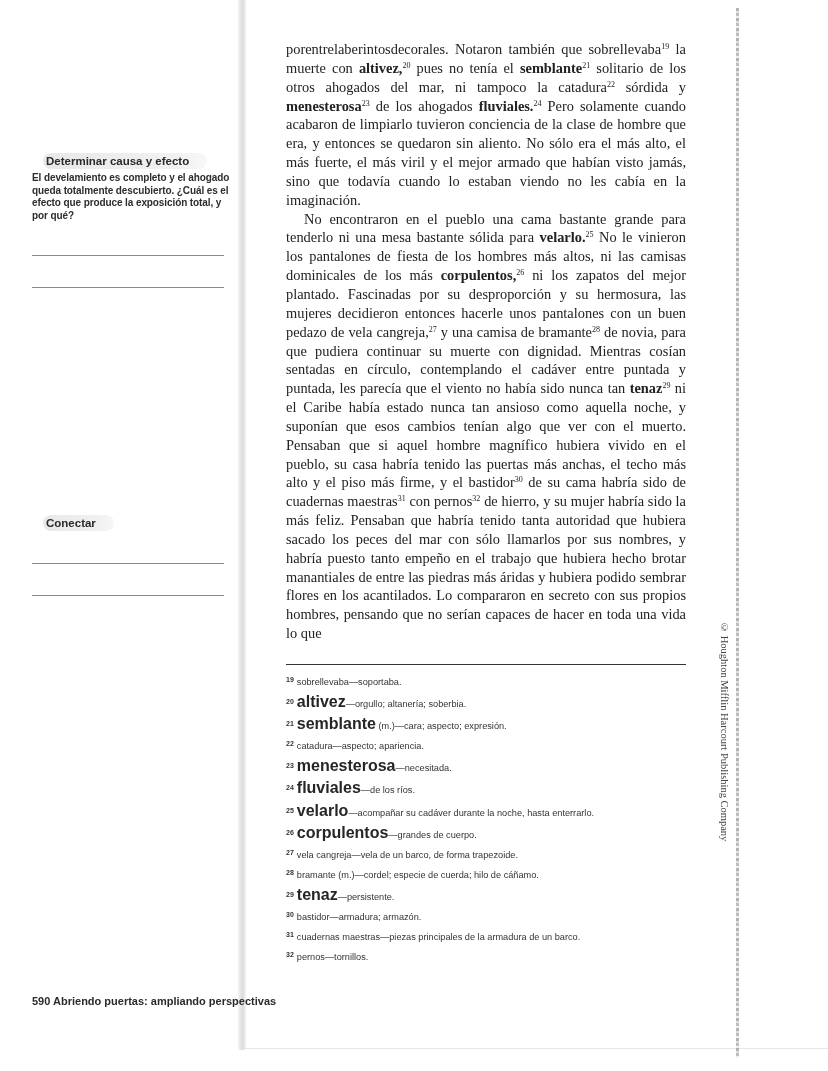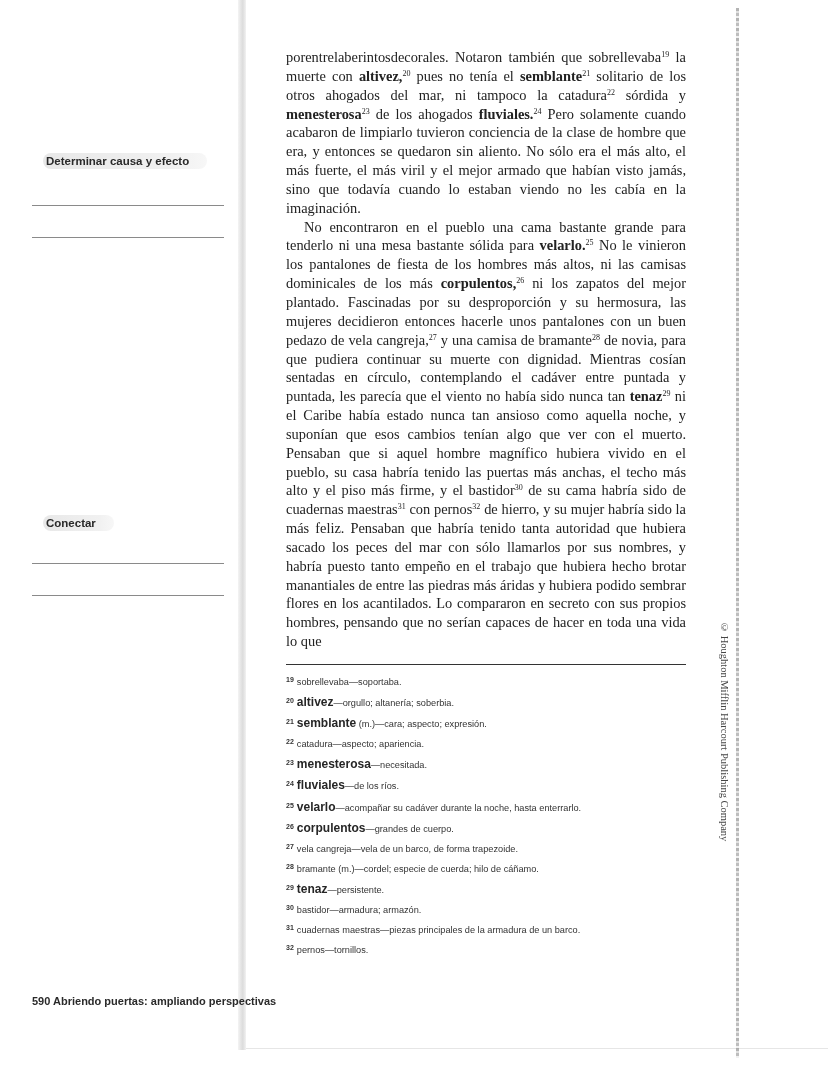--- a/index.html
+++ b/index.html
@@ -22,55 +22,56 @@
     .sidebar-note { position: absolute; left: 32px; width: 200px; }
     .note-label {
       display: inline-block; font-weight: bold; font-size: 11.5px; color: #2a2a2a;
       background: linear-gradient(to right, #e8e8e8, #f1f1f1 80%, #f7f7f7);
       border-radius: 9px; padding: 2px 18px 2px 3px; margin-bottom: 3px; margin-left: 11px;
     }
     .note-question { font-size: 10px; line-height: 12.6px; color: #2d2d2d; font-weight: bold; letter-spacing: -0.1px; }
     .answer-line { height: 1px; background: #8a8a8a; width: 192px; margin-left: 0; }
 
     .main-text {
-      position: absolute; left: 286px; top: 48px; width: 400px;
+      position: absolute; left: 286px; top: 40px; width: 400px;
       font-family: "Liberation Serif", "DejaVu Serif", serif; font-size: 14.4px; line-height: 18.85px;
       color: #222; text-align: justify;
     }
     .main-text p { margin: 0; }
     .main-text p.indent { text-indent: 18px; }
     .main-text b { font-weight: bold; }
     .main-text sup { font-size: 8px; line-height: 0; vertical-align: 5px; }
 
     .footnote-rule { position: absolute; left: 286px; top: 664px; width: 400px; height: 1px; background: #333; }
     .footnotes {
       position: absolute; left: 286px; top: 672px; width: 400px;
       font-size: 9.2px; color: #333; line-height: 20.1px;
     }
     .footnote sup { font-size: 7px; font-weight: bold; vertical-align: 3px; line-height: 0; margin-right: 3px; }
-    .footnote .term-bold { font-weight: bold; font-size: 12px; color: #262626; }
+    .footnote .term-bold { font-weight: bold; font-size: 16px; color: #262626; }
 
     .footer { position: absolute; left: 32px; top: 995px; font-size: 11px; font-weight: bold; color: #2a2a2a; }
     .footer .page-number { margin-right: 0; }
 
     .copyright {
       position: absolute; left: 718px; top: 622px; width: 12px; height: 220px;
       writing-mode: vertical-rl; font-family: "Liberation Serif", "DejaVu Serif", serif;
       font-size: 10.5px; color: #444; white-space: nowrap;
     }
   </style>
 </head>
 <body>
 
 <div class="gutter"></div>
 <div class="gutter-bottom"></div>
 <div class="page-edge"></div>
 
 <div class="sidebar-note" style="top:151px;">
   <div class="note-label">Determinar causa y efecto</div>
+  <div class="note-question">El develamiento es completo y el ahogado queda totalmente descubierto. ¿Cuál es el efecto que produce la exposición total, y por qué?</div>
   <div class="answer-line" style="margin-top:33px;"></div>
   <div class="answer-line" style="margin-top:31px;"></div>
 </div>
 
 <div class="sidebar-note" style="top:513px;">
   <div class="note-label">Conectar</div>
   <div class="answer-line" style="margin-top:29px;"></div>
   <div class="answer-line" style="margin-top:31px;"></div>
 </div>
 

